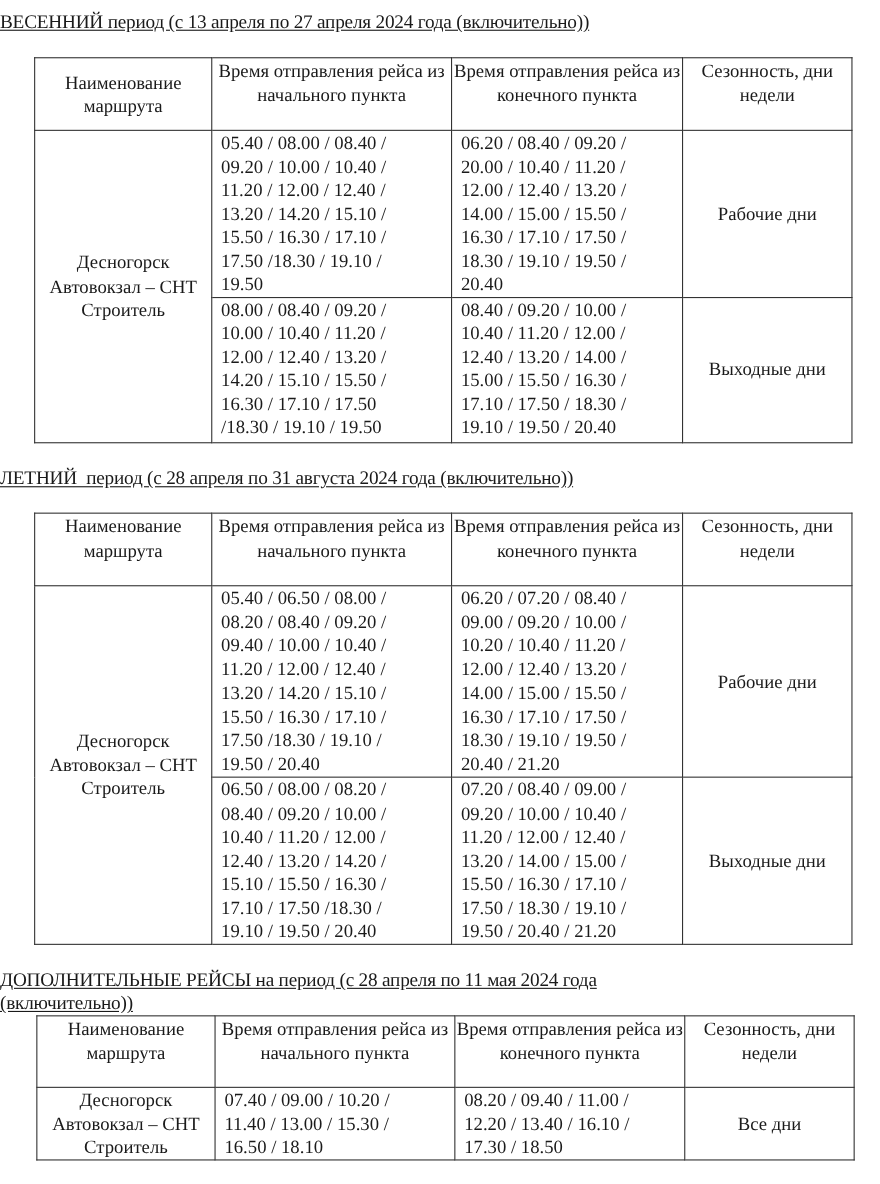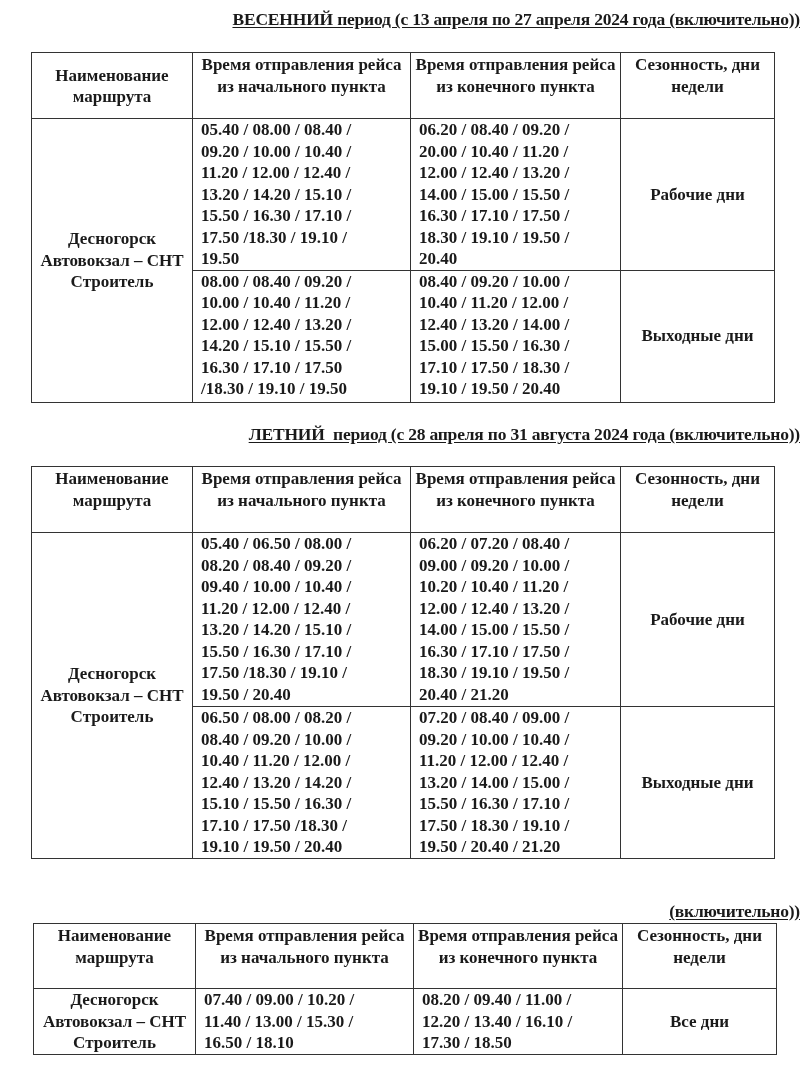--- a/index.html
+++ b/index.html
@@ -2,28 +2,28 @@
 <html><head>
 <meta charset="utf-8">
 <style>
   html, body { margin: 0; padding: 0; background: #ffffff; }
   body {
     width: 800px; height: 1076px; position: relative; overflow: hidden;
     font-family: "Liberation Serif", "DejaVu Serif", serif;
     color: #1a1a1a;
   }
   .section-title {
-    position: absolute; left: 0; width: 800px; text-align: right;
-    font-weight: bold; font-size: 17.5px; line-height: 21px;
+    position: absolute; left: 0; width: 800px; text-align: left;
+    font-weight: normal; font-size: 17.5px; line-height: 21px;
     letter-spacing: -0.2px;
   }
   .section-title span { text-decoration: underline; text-underline-offset: 2px; }
   table.sched {
     position: absolute; border-collapse: collapse; table-layout: fixed;
-    font-size: 17px; line-height: 21.5px; font-weight: bold;
+    font-size: 17px; line-height: 21.5px;
   }
   table.sched td {
     border: 1.3px solid #333;
     padding: 0; vertical-align: top;
   }
   table.sched td.hdr { text-align: center; vertical-align: top; padding-top: 1px; }
   table.sched td.route { text-align: center; vertical-align: middle; }
   table.sched td.times { text-align: left; padding-left: 8px; padding-top: 0px; white-space: pre-line; margin-left: 19px; }
   table.sched td.days { text-align: center; vertical-align: middle; }
   .times-text { display: block; }
@@ -137,21 +137,21 @@
 13.20 / 14.00 / 15.00 /
 15.50 / 16.30 / 17.10 /
 17.50 / 18.30 / 19.10 /
 19.50 / 20.40 / 21.20</span></td>
     <td class="days"><span>Выходные дни</span></td>
   </tr>
 </tbody>
   </table>
 
 <div class="section-title" style="top:880px;">
-  <br>
+  <span>ДОПОЛНИТЕЛЬНЫЕ РЕЙСЫ на период (с 28 апреля по 11 мая 2024 года</span><br>
   <span>(включительно))</span>
 </div>
 
 <table class="sched" style="left:33px; top:923px; width:743px;">
   <colgroup>
     <col style="width:162px">
       <col style="width:218px">
       <col style="width:209px">
       <col style="width:154px">
   </colgroup>

